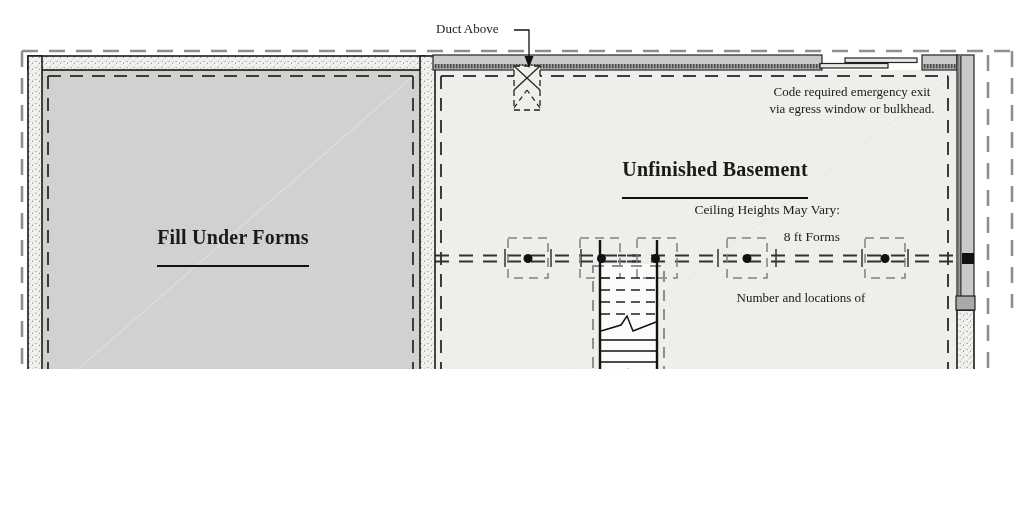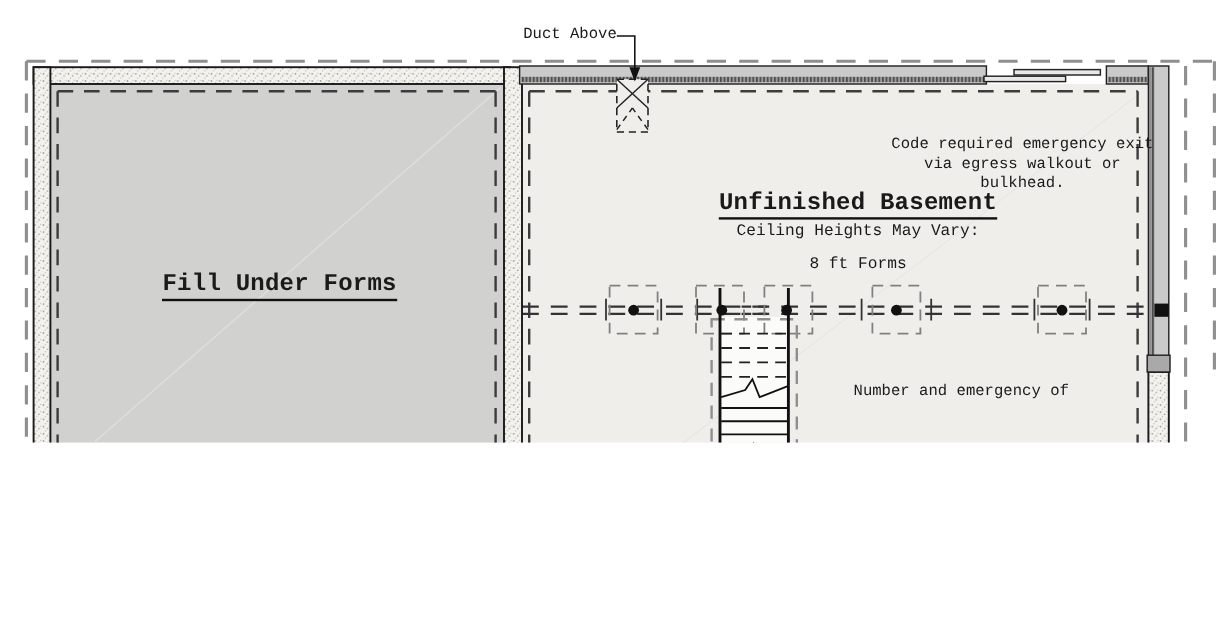--- a/index.html
+++ b/index.html
@@ -1,33 +1,33 @@
 <!DOCTYPE html>
 <html><head>
 <meta charset="utf-8">
 <style>
   html,body{margin:0;padding:0;background:#ffffff;}
   #plan{
     position:relative;
     width:1024px;height:369px;
     background:#ffffff;
-    font-family:Liberation Mono, monospace;
+    font-family:Liberation Serif, serif;
     color:#1a1a1a;
     overflow:hidden;
   }
   #plan svg{position:absolute;left:0;top:0;}
   .lbl{position:absolute;text-align:center;color:#1a1a1a;}
-  .note{font-size:13px;line-height:16.5px;margin-top:28px;}
+  .note{font-size:13px;line-height:16.5px;}
   .big-title{
     font-size:20px;font-weight:bold;letter-spacing:0.2px;
   }
   .big-title .ul{
-    display:inline-block;border-bottom:2.4px solid #111;padding-bottom:0px;
+    display:inline-block;border-bottom:2.4px solid #111;padding-bottom:16px;
   }
-  .sub{font-size:13.5px;line-height:16px;margin-top:3px;}
+  .sub{font-size:13.5px;line-height:16px;margin-top:3px;text-align:right;}
   .duct-lbl{font-size:13px;}
   .up-lbl{font-size:15px;}
 </style>
 </head>
 <body>
 
 <div id="plan">
 
   <svg width="1024" height="521" viewBox="0 0 1024 521">
     <defs>
@@ -170,34 +170,34 @@
       <line x1="657" y1="240" x2="657" y2="489" stroke="#111" stroke-width="2.4"></line>
       <circle cx="601.5" cy="258.5" r="4.5" fill="#111"></circle>
       <circle cx="655.5" cy="258.5" r="4.5" fill="#111"></circle>
     </g>
   </svg>
 
   <div class="lbl duct-lbl" style="left:436px;top:21px;width:80px;text-align:left;">Duct Above</div>
 
   <div class="lbl note" style="left:736px;top:84px;width:232px;">
     <span style="display:block">Code required emergency exit</span>
-    <span style="display:block">via egress walkout or bulkhead.</span>
+    <span style="display:block">via egress window or bulkhead.</span>
   </div>
 
   <div class="lbl" style="left:590px;top:158px;width:250px;">
     <div class="big-title">
       <span class="ul">Unfinished Basement</span>
     </div>
     <div class="sub">Ceiling Heights May Vary:</div>
     <div class="sub" style="margin-top:11px;">8 ft Forms</div>
   </div>
 
   <div class="lbl big-title" style="left:110px;top:226px;width:246px;">
     <span class="ul">Fill Under Forms</span>
   </div>
 
   <div class="lbl note" style="left:692px;top:290px;width:218px;">
-    <span style="display:block">Number and emergency of</span>
+    <span style="display:block">Number and locations of</span>
   </div>
 
   <div class="lbl up-lbl" style="left:608px;top:426px;width:42px;">Up</div>
 
 </div>
 
 </body></html>

